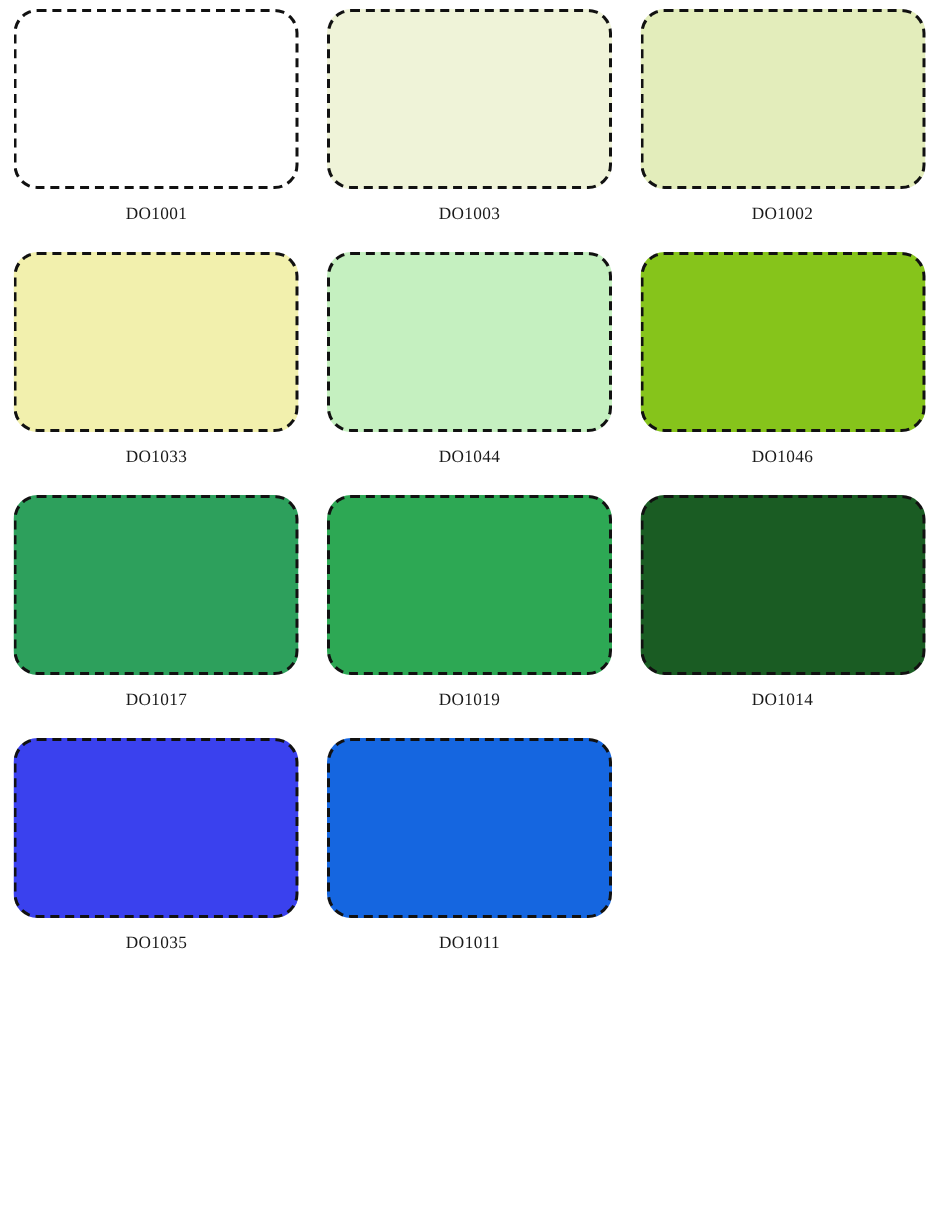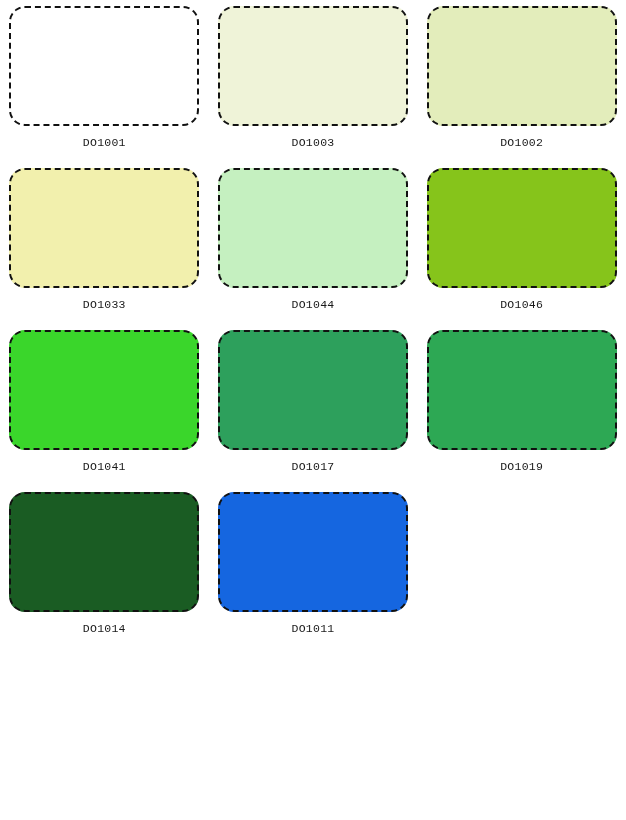--- a/index.html
+++ b/index.html
@@ -41,21 +41,21 @@
     border-radius: 16px;
     background: #ffffff;
   }
 
   .swatch-label {
     margin-top: 11px;
     font-size: 11.5px;
     line-height: 12px;
     color: #1a1a1a;
     letter-spacing: 0.25px;
-    font-family: Liberation Mono, monospace;
+    font-family: Liberation Serif, serif;
     text-align: center;
     white-space: nowrap;
   }
 </style>
 </head>
 <body>
 
 <div id="swatch-grid" style="background: rgb(255, 255, 255); grid-template-columns: repeat(3, 1fr); grid-template-rows: repeat(5, 1fr);">
     <div class="swatch-cell">
       <div class="swatch-chip" title="DO1001" style="background: rgb(255, 255, 255); border-color: rgb(17, 17, 17); border-style: dashed;"></div>
@@ -75,32 +75,32 @@
     </div>
     <div class="swatch-cell">
       <div class="swatch-chip" title="DO1044" style="background: rgb(197, 240, 192); border-color: rgb(17, 17, 17); border-style: dashed;"></div>
       <div class="swatch-label" style="color: rgb(26, 26, 26);">DO1044</div>
     </div>
     <div class="swatch-cell">
       <div class="swatch-chip" title="DO1046" style="background: rgb(134, 196, 27); border-color: rgb(17, 17, 17); border-style: dashed;"></div>
       <div class="swatch-label" style="color: rgb(26, 26, 26);">DO1046</div>
     </div>
     <div class="swatch-cell">
-      <div class="swatch-chip" title="DO1041" style="background: rgb(58, 214, 43); border-color: rgb(17, 17, 17); border-style: dashed;"></div>
-      <div class="swatch-label" style="color: rgb(26, 26, 26);">DO1041</div>
-    </div>
-    <div class="swatch-cell">
       <div class="swatch-chip" title="DO1017" style="background: rgb(45, 160, 92); border-color: rgb(17, 17, 17); border-style: dashed;"></div>
       <div class="swatch-label" style="color: rgb(26, 26, 26);">DO1017</div>
     </div>
     <div class="swatch-cell">
       <div class="swatch-chip" title="DO1019" style="background: rgb(45, 168, 84); border-color: rgb(17, 17, 17); border-style: dashed;"></div>
       <div class="swatch-label" style="color: rgb(26, 26, 26);">DO1019</div>
     </div>
     <div class="swatch-cell">
       <div class="swatch-chip" title="DO1014" style="background: rgb(26, 92, 35); border-color: rgb(17, 17, 17); border-style: dashed;"></div>
       <div class="swatch-label" style="color: rgb(26, 26, 26);">DO1014</div>
     </div>
     <div class="swatch-cell">
+      <div class="swatch-chip" title="DO1035" style="background: rgb(58, 65, 238); border-color: rgb(17, 17, 17); border-style: dashed;"></div>
+      <div class="swatch-label" style="color: rgb(26, 26, 26);">DO1035</div>
+    </div>
+    <div class="swatch-cell">
       <div class="swatch-chip" title="DO1011" style="background: rgb(21, 102, 224); border-color: rgb(17, 17, 17); border-style: dashed;"></div>
       <div class="swatch-label" style="color: rgb(26, 26, 26);">DO1011</div>
     </div>
   </div>
 
 </body></html>

